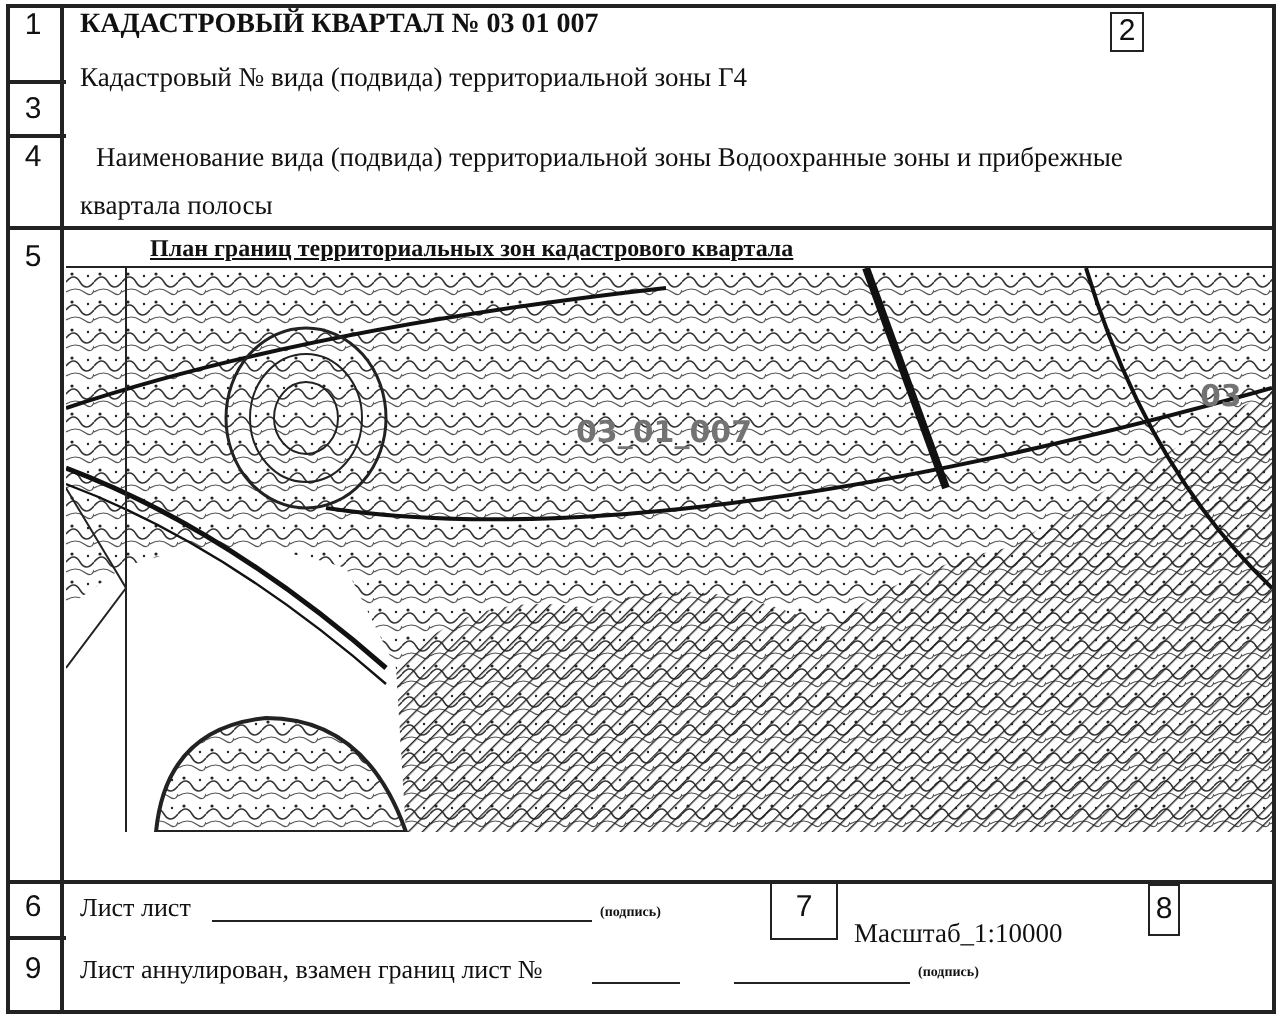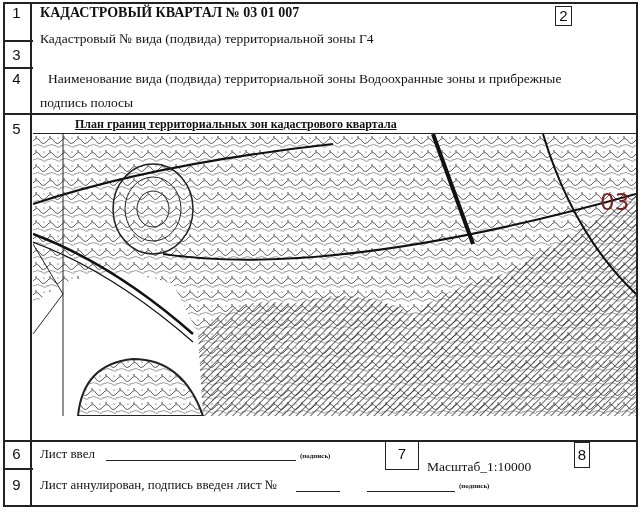--- a/index.html
+++ b/index.html
@@ -12,21 +12,21 @@
   .hline { position: absolute; background: #222; height: 1.5px; }
   .num { position: absolute; left: 3px; width: 27px; text-align: center;
          font-family: "Liberation Sans", sans-serif; font-size: 15px; }
   .txt { position: absolute; font-size: 13.5px; white-space: nowrap; }
   .bold { font-weight: bold; }
   .box { position: absolute; border: 1.5px solid #222; box-sizing: border-box;
          font-family: "Liberation Sans", sans-serif; font-size: 15px; text-align: center; }
   .small { font-size: 7px; font-weight: bold; }
   .uline { position: absolute; height: 1px; background: #222; }
   .map { position: absolute; left: 33px; top: 134px; width: 603px; height: 282px; overflow: hidden; }
-  .maplabel { position: absolute; font-family: "DejaVu Sans", sans-serif; font-weight: normal; font-size: 23px; color:#7f1d1d; }
+  .maplabel { position: absolute; font-family: "DejaVu Sans", sans-serif; font-weight: bold; font-size: 15px; color:#737373; }
 </style>
 </head>
 <body>
 
 <div class="frame"></div>
 <div class="numcol"></div>
 
 <div class="hline" style="left:3px;top:40px;width:30px;"></div>
 <div class="hline" style="left:3px;top:67px;width:30px;"></div>
 <div class="hline" style="left:3px;top:113px;width:635px;height:2px;"></div>
@@ -36,21 +36,21 @@
 
 <div class="num" style="top:4px;">1</div>
 <div class="txt bold" style="left:40px;top:5px;font-size:14px;">КАДАСТРОВЫЙ КВАРТАЛ  № 03 01 007</div>
 <div class="box" style="left:555px;top:6px;width:17px;height:20px;line-height:18px;">2</div>
 
 <div class="num" style="top:46px;">3</div>
 <div class="txt" style="left:40px;top:31px;">Кадастровый № вида (подвида) территориальной зоны  Г4</div>
 
 <div class="num" style="top:70px;">4</div>
 <div class="txt" style="left:32px;top:71px;margin-left:16px;">Наименование вида (подвида) территориальной зоны Водоохранные зоны и прибрежные</div>
-<div class="txt" style="left:40px;top:95px;">подпись полосы</div>
+<div class="txt" style="left:40px;top:95px;">квартала полосы</div>
 
 <div class="num" style="top:120px;">5</div>
 <div class="txt bold" style="left:75px;top:117px;font-size:12px;text-decoration:underline;">План границ территориальных зон кадастрового квартала</div>
 
 <div class="map">
   <svg width="603" height="282" viewBox="0 0 603 282">
     <defs>
       <pattern id="hatch" width="5" height="5" patternUnits="userSpaceOnUse" patternTransform="rotate(45)">
         <line x1="0" y1="0" x2="0" y2="5" stroke="#222" stroke-width="1.4"></line>
       </pattern>
@@ -76,28 +76,29 @@
     <path d="M130 120 Q300 145 603 60" stroke="#111" stroke-width="2" fill="none"></path>
     <path d="M400 0 L440 110" stroke="#111" stroke-width="4" fill="none"></path>
     <path d="M510 0 Q540 100 603 160" stroke="#111" stroke-width="2" fill="none"></path>
 
     <ellipse cx="120" cy="75" rx="40" ry="45" stroke="#222" stroke-width="1.5" fill="none"></ellipse>
     <ellipse cx="120" cy="75" rx="28" ry="32" stroke="#222" stroke-width="1" fill="none"></ellipse>
     <ellipse cx="120" cy="75" rx="16" ry="18" stroke="#222" stroke-width="1" fill="none"></ellipse>
     <path d="M0 110 L30 160 L0 200" stroke="#222" stroke-width="1" fill="none"></path>
     <line x1="30" y1="0" x2="30" y2="282" stroke="#222" stroke-width="1"></line>
   </svg>
+  <div class="maplabel" style="left:255px;top:73px;">03_01_007</div>
   <div class="maplabel" style="left:567px;top:55px;">03</div>
 </div>
 
 <div class="num" style="top:445px;">6</div>
-<div class="txt" style="left:40px;top:446px;font-size:13px;">Лист ввел</div>
+<div class="txt" style="left:40px;top:446px;font-size:13px;">Лист лист</div>
 <div class="uline" style="left:106px;top:460px;width:190px;"></div>
 <div class="txt small" style="left:300px;top:452px;">(подпись)</div>
 <div class="box" style="left:385px;top:440px;width:34px;height:30px;line-height:26px;">7</div>
 <div class="txt" style="left:427px;top:443px;font-size:13.5px;margin-top:16px;">Масштаб_1:10000</div>
 <div class="box" style="left:574px;top:442px;width:16px;height:26px;line-height:24px;">8</div>
 
 <div class="num" style="top:476px;">9</div>
-<div class="txt" style="left:40px;top:477px;font-size:13px;">Лист аннулирован, подпись введен лист №</div>
+<div class="txt" style="left:40px;top:477px;font-size:13px;">Лист аннулирован, взамен границ лист №</div>
 <div class="uline" style="left:296px;top:491px;width:44px;"></div>
 <div class="uline" style="left:367px;top:491px;width:88px;"></div>
 <div class="txt small" style="left:459px;top:482px;">(подпись)</div>
 
 </body></html>

